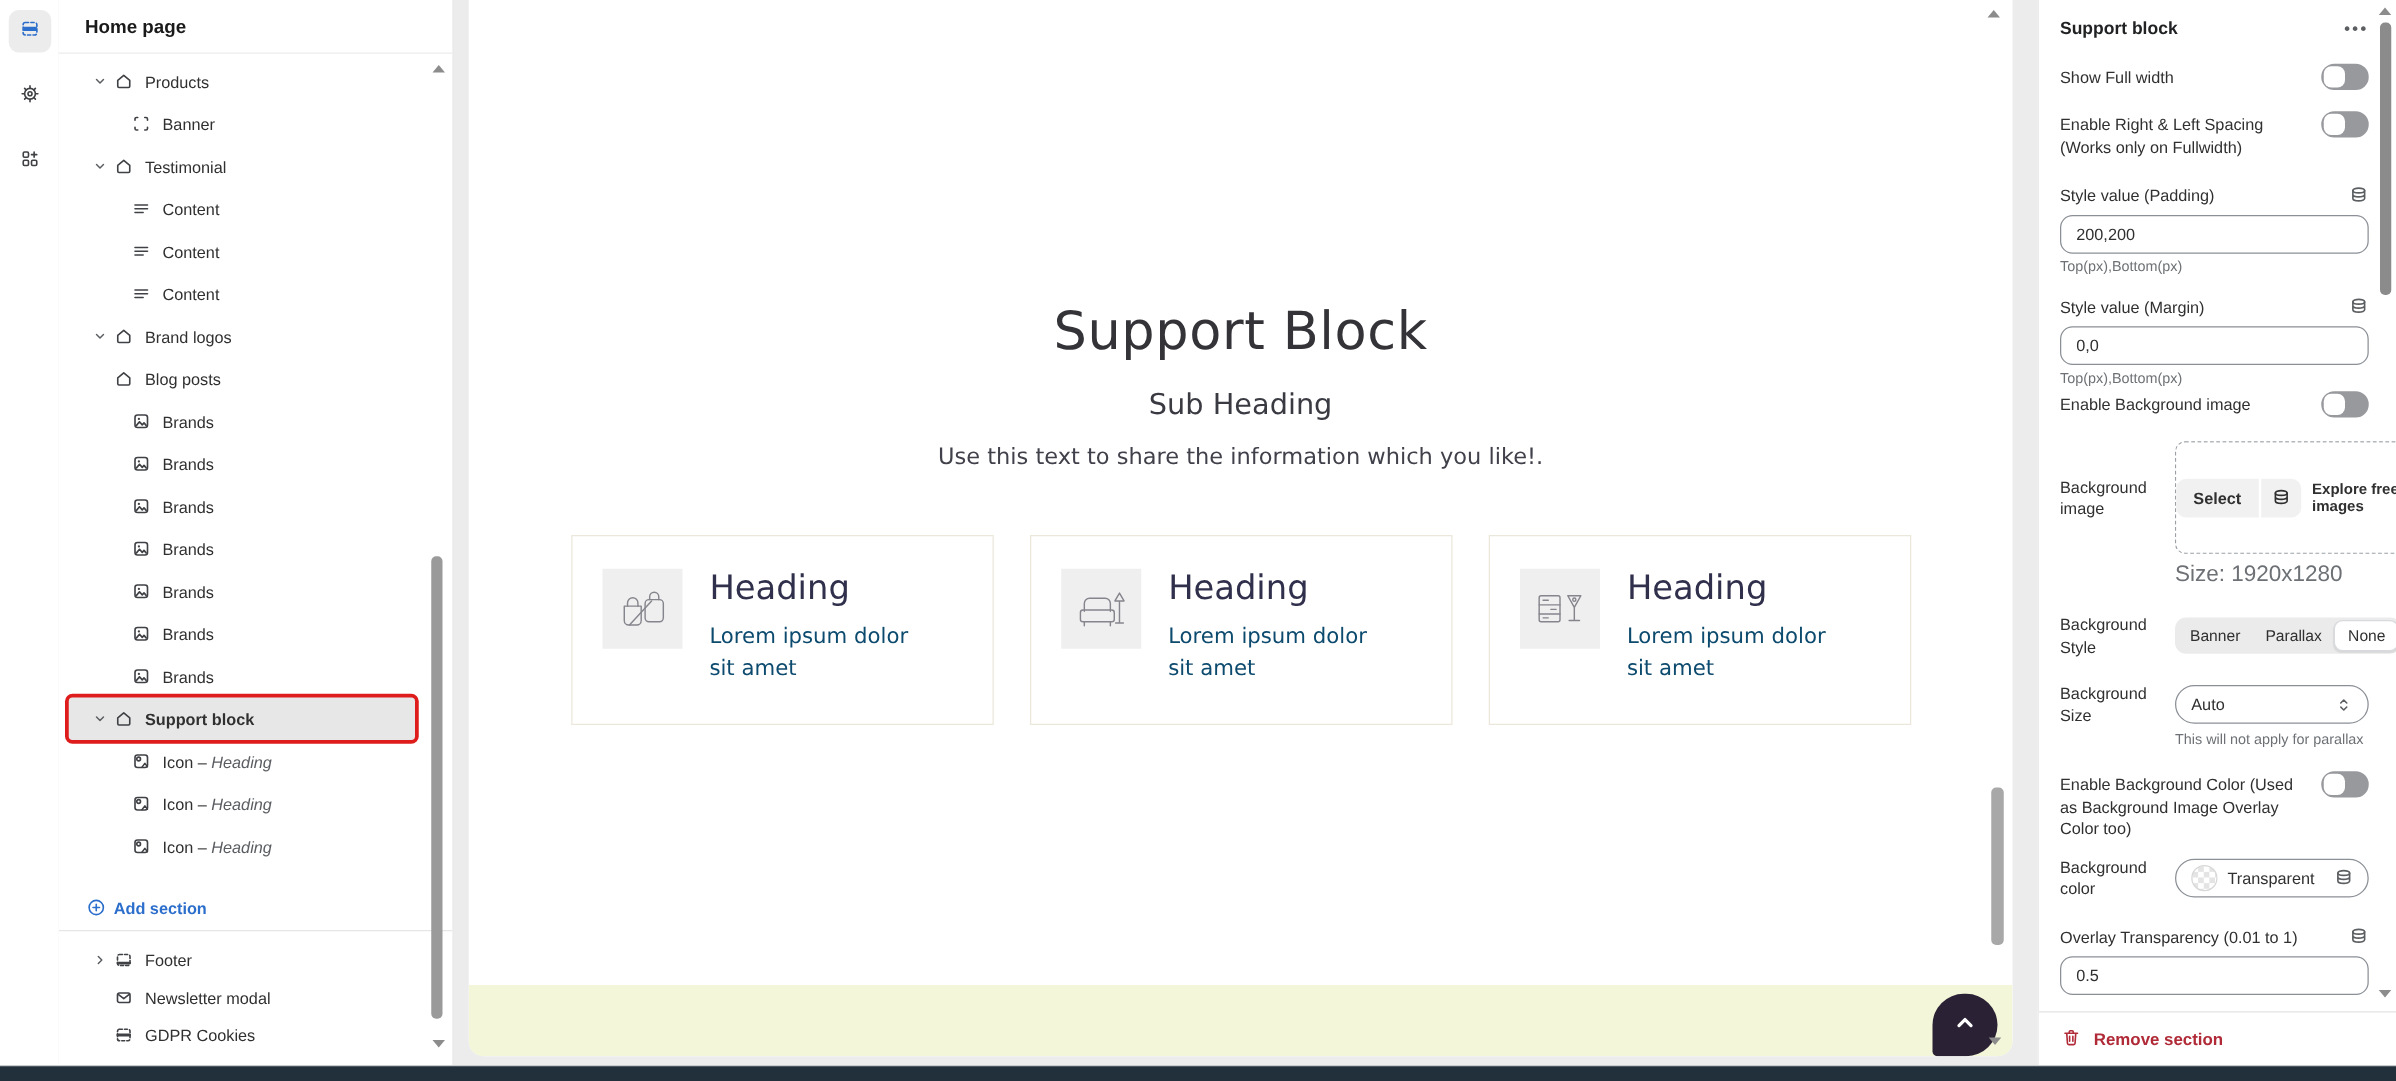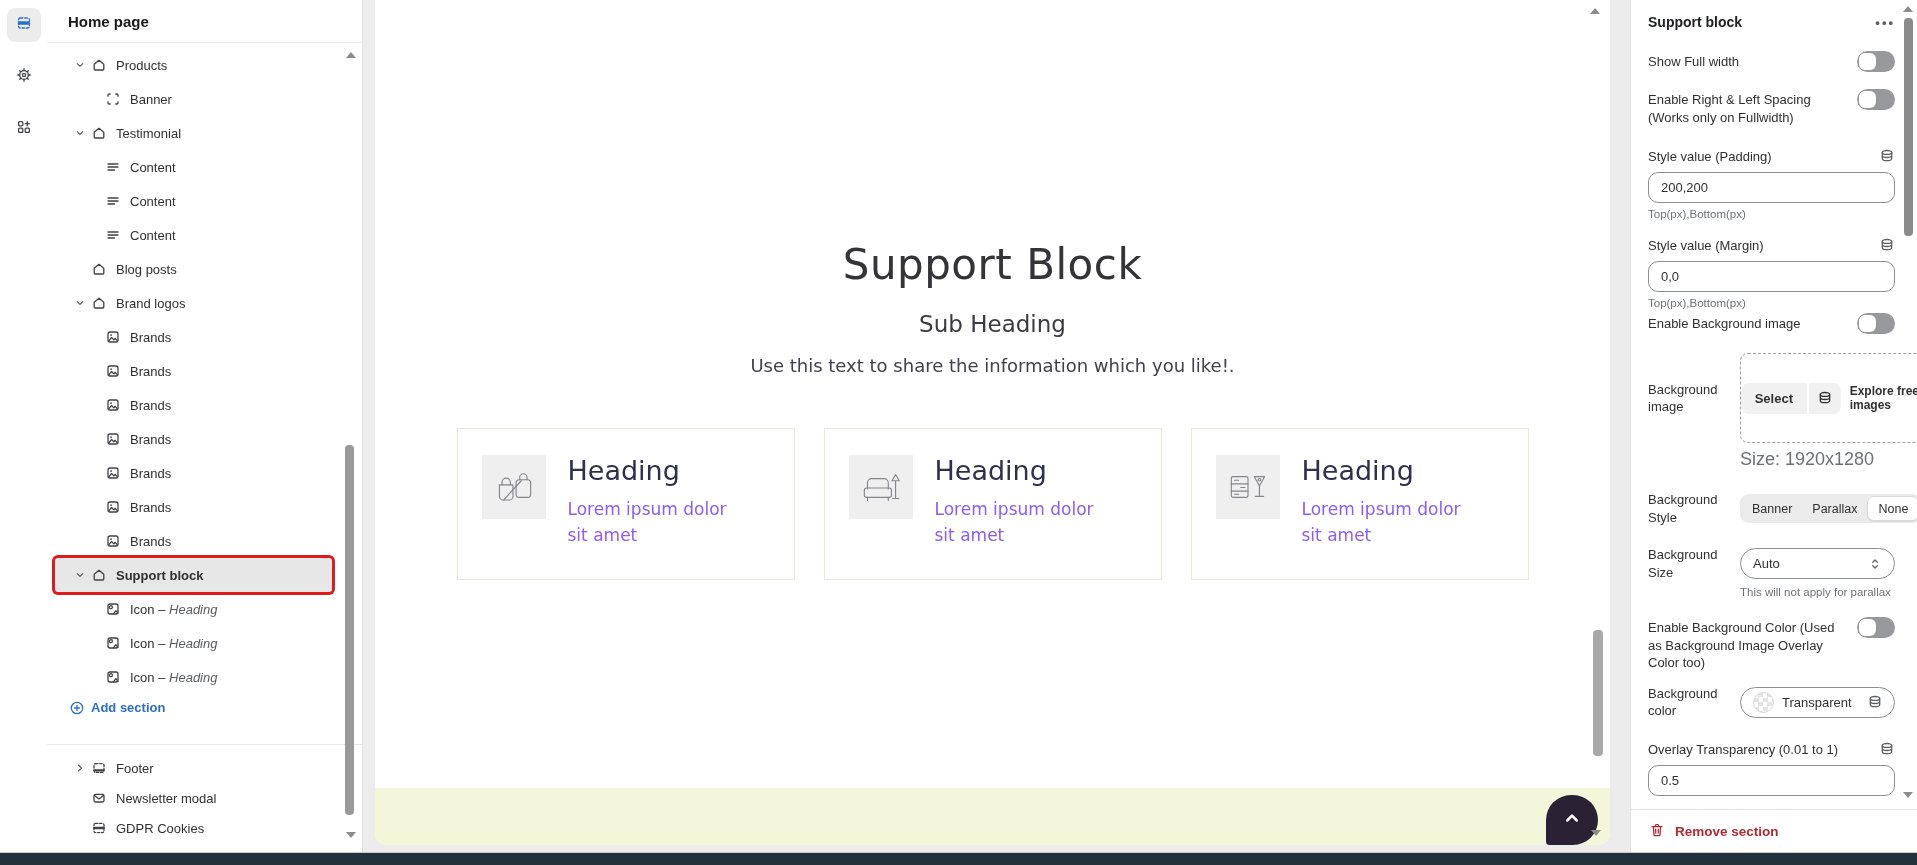--- a/index.html
+++ b/index.html
@@ -16,21 +16,21 @@
   .sidebar{position:absolute;left:47px;top:0;width:316px;height:852px;background:#fff;border-right:1px solid #e3e3e3;box-sizing:border-box;}
   .sb-header{height:42px;display:flex;align-items:center;padding-left:21px;font-size:15px;font-weight:700;color:#1a1a1a;border-bottom:1px solid #ebebeb;}
   .sb-body{position:absolute;top:46px;left:0;right:0;bottom:8px;padding:2px 30px 0 8px;overflow:hidden;}
   .tree-row{height:34px;display:flex;align-items:center;font-size:13px;color:#303030;border-radius:3px;cursor:pointer;}
   .tree-row .chev{width:22px;flex:none;display:flex;align-items:center;justify-content:center;color:#5c5f62;}
   .tree-row .t-icon{width:25px;flex:none;display:flex;align-items:center;color:#3f4145;}
   .tree-row.lvl0{padding-left:14px;}
   .tree-row.lvl1{padding-left:50px;}
   .tree-row.selected{background:#e7e7e7;box-shadow:0 0 0 3px #de1c1c;font-weight:700;}
   .tree-row .t-label em{font-style:italic;color:#5a5d61;font-weight:400;}
-  .add-row{height:34px;display:flex;align-items:flex-start;padding-left:14px;color:#2c6ecb;font-size:13px;font-weight:600;margin-top:6px;cursor:pointer;}
+  .add-row{height:34px;display:flex;align-items:flex-end;padding-left:14px;color:#2c6ecb;font-size:13px;font-weight:600;margin-top:6px;cursor:pointer;}
   .add-row .plus{width:22px;display:flex;align-items:center;color:#2c6ecb;}
   .sb-divider{height:1px;background:#e6e6e6;margin:10px -30px 8px -8px;}
   .foot-row{height:30px;display:flex;align-items:center;font-size:13px;color:#303030;padding-left:14px;cursor:pointer;}
   .foot-row .chev{width:22px;flex:none;display:flex;align-items:center;justify-content:center;color:#5c5f62;}
   .foot-row .t-icon{width:25px;flex:none;display:flex;align-items:center;color:#3f4145;}
 
   
   .tri{width:0;height:0;border-left:5px solid transparent;border-right:5px solid transparent;position:absolute;}
   .tri.up{border-bottom:6px solid #8c8c8c;}
   .tri.down{border-top:6px solid #8c8c8c;}
@@ -40,21 +40,21 @@
   .preview{position:absolute;left:363px;top:0;width:1267px;height:852px;background:#ececec;}
   .canvas{position:absolute;left:12px;top:0;width:1235px;height:845px;background:#fff;border-radius:0 0 12px 12px;overflow:hidden;}
   .pv-content{text-align:center;font-family:"DejaVu Sans",sans-serif;color:#34343e;padding-top:240px;}
   .pv-title{font-size:42px;font-weight:400;color:#333338;letter-spacing:.5px;}
   .pv-sub{font-size:23px;margin-top:22px;color:#3a3a42;}
   .pv-desc{font-size:18px;margin-top:18px;color:#41414b;}
   .cards{display:flex;justify-content:center;gap:29px;margin-top:52px;}
   .card{width:338px;height:152px;box-sizing:border-box;border:1px solid #ebe7da;background:#fff;display:flex;align-items:flex-start;gap:22px;padding:26px 24px;text-align:left;}
   .card-img{width:64px;height:64px;background:#efefef;flex:none;display:flex;align-items:center;justify-content:center;color:#85858d;}
   .card-heading{font-size:27px;color:#30304c;margin:0 0 10px;font-weight:400;}
-  .card-body{font-size:17px;color:#8b5cf6;line-height:1.55;width:180px;}
+  .card-body{font-size:17px;color:#0c4a6e;line-height:1.55;width:180px;}
   .strip{position:absolute;left:0;right:0;bottom:0;height:57px;background:#f3f6d8;}
   .totop{position:absolute;right:12px;bottom:0;width:52px;height:50px;background:#2a2135;border-radius:26px 26px 26px 4px;display:flex;align-items:center;justify-content:center;cursor:pointer;}
 
   
   .panel{position:absolute;left:1630px;top:0;width:287px;height:852px;background:#fff;border-left:1px solid #e3e3e3;box-sizing:border-box;font-size:13px;color:#303030;}
   .panel-inner{padding:0 22px 0 17px;}
   .p-title-row{display:flex;align-items:center;justify-content:space-between;padding-top:9px;height:26px;}
   .p-title{font-size:14px;font-weight:700;color:#202223;}
   .kebab{color:#5c5f62;cursor:pointer;letter-spacing:2px;font-weight:700;}
   .t-row{display:flex;justify-content:space-between;align-items:flex-start;gap:10px;}
@@ -169,40 +169,40 @@
           </div>
           <div class="tree-row lvl1">
             <span class="t-icon">
               <svg width="16" height="16" viewBox="0 0 16 16" fill="none" stroke="currentColor" stroke-width="1.3" stroke-linecap="round" stroke-linejoin="round">
                 <path d="M3 5h10M3 8h10M3 11h6.5"></path>
               </svg>
             </span>
             <span class="t-label"><span>Content</span></span>
           </div>
           <div class="tree-row lvl0">
-            <span class="chev"></span>
-            <span class="t-icon">
-              <svg width="16" height="16" viewBox="0 0 16 16" fill="none" stroke="currentColor" stroke-width="1.3" stroke-linecap="round" stroke-linejoin="round">
-                <path d="M3.2 7.3 8 3.3l4.8 4V12a1 1 0 0 1-1 1H4.2a1 1 0 0 1-1-1z"></path>
-              </svg>
-            </span>
-            <span class="t-label"><span>Blog posts</span></span>
-          </div>
-          <div class="tree-row lvl0">
             <span class="chev">
               <svg width="12" height="12" viewBox="0 0 16 16" fill="none" stroke="currentColor" stroke-width="1.6" stroke-linecap="round" stroke-linejoin="round">
                 <path d="M4.3 6.2 8 9.9l3.7-3.7"></path>
               </svg>
             </span>
             <span class="t-icon">
               <svg width="16" height="16" viewBox="0 0 16 16" fill="none" stroke="currentColor" stroke-width="1.3" stroke-linecap="round" stroke-linejoin="round">
                 <path d="M3.2 7.3 8 3.3l4.8 4V12a1 1 0 0 1-1 1H4.2a1 1 0 0 1-1-1z"></path>
               </svg>
             </span>
             <span class="t-label"><span>Brand logos</span></span>
+          </div>
+          <div class="tree-row lvl0">
+            <span class="chev"></span>
+            <span class="t-icon">
+              <svg width="16" height="16" viewBox="0 0 16 16" fill="none" stroke="currentColor" stroke-width="1.3" stroke-linecap="round" stroke-linejoin="round">
+                <path d="M3.2 7.3 8 3.3l4.8 4V12a1 1 0 0 1-1 1H4.2a1 1 0 0 1-1-1z"></path>
+              </svg>
+            </span>
+            <span class="t-label"><span>Blog posts</span></span>
           </div>
           <div class="tree-row lvl1">
             <span class="t-icon">
               <svg width="16" height="16" viewBox="0 0 16 16" fill="none" stroke="currentColor" stroke-width="1.3" stroke-linecap="round" stroke-linejoin="round">
                 <rect x="3" y="3" width="10" height="10" rx="2"></rect>
                 <circle cx="6.1" cy="6.1" r="0.9" fill="currentColor" stroke="none"></circle>
                 <path d="M4.2 11.3l2.4-2.9 2.2 2.5 1.4-1.6 1.7 2"></path>
               </svg>
             </span>
             <span class="t-label"><span>Brands</span></span>

